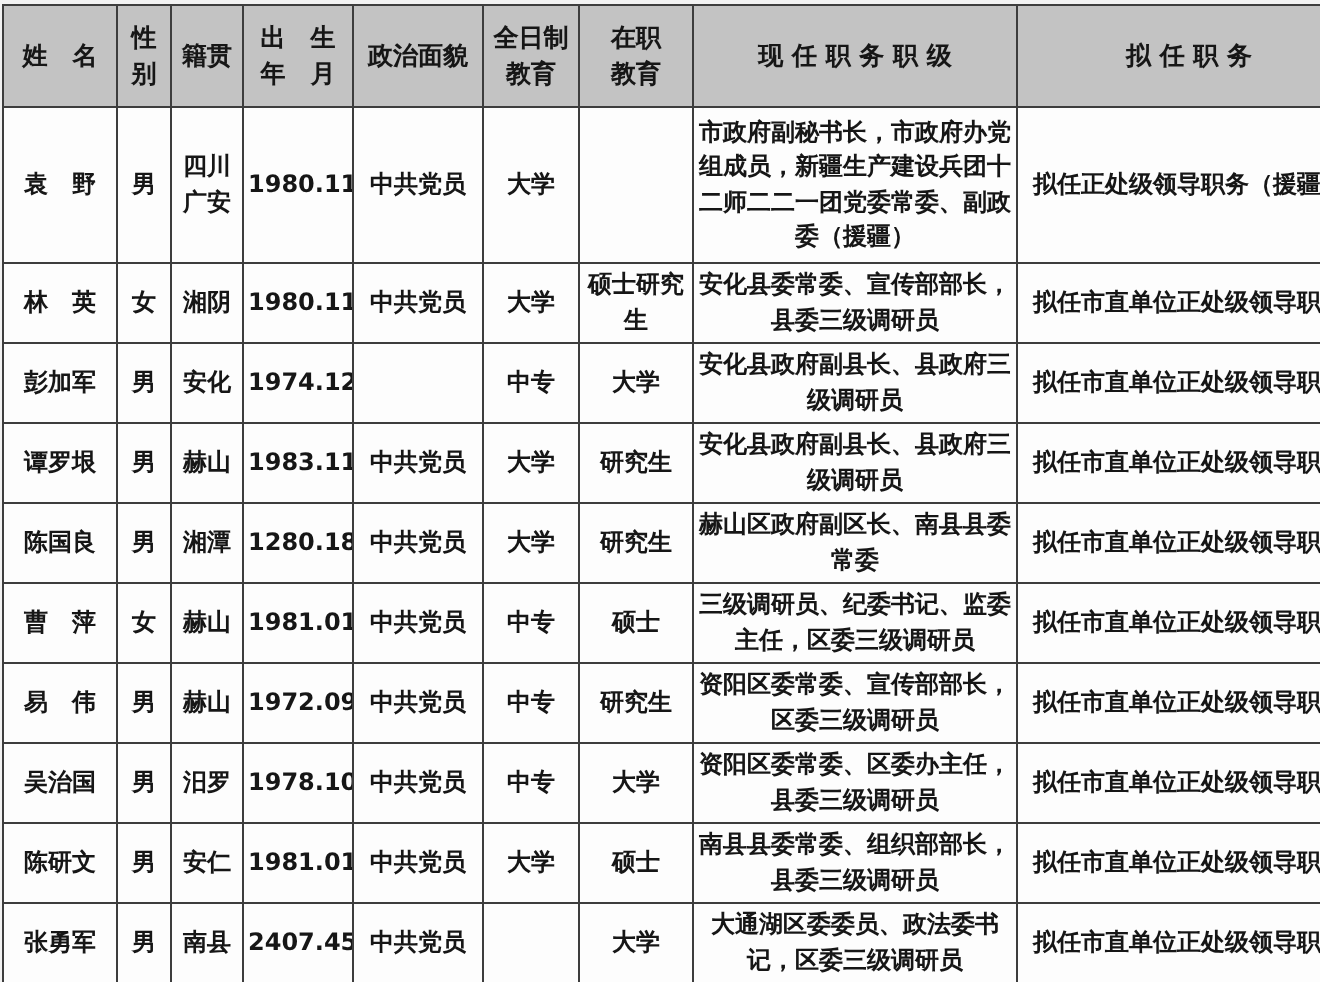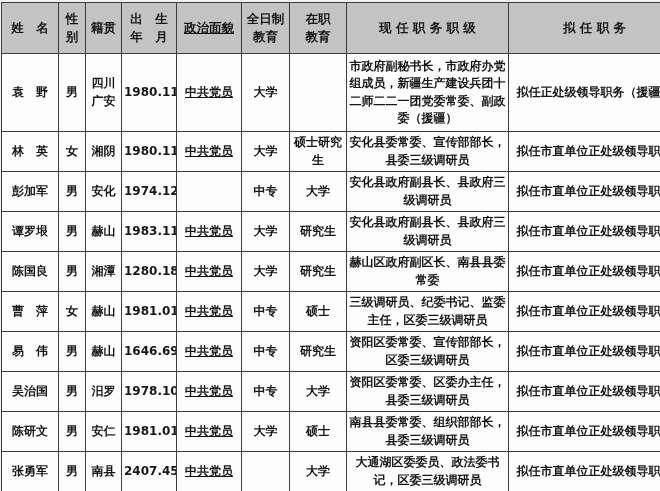--- a/index.html
+++ b/index.html
@@ -40,21 +40,21 @@
     height: 48px;
     font-size: 12.5px;
   }
   table.roster tbody tr { height: 40px; }
   table.roster tbody tr.tall { height: 78px; }
   
   .col-name             { width: 52px; }
   .col-gender           { width: 22px; }
   .col-native_place     { width: 31px; }
   .col-birth            { width: 50px; }
-  .col-political_status { width: 60px; text-decoration: underline; }
+  .col-political_status { width: 60px; }
   .col-fulltime_education { width: 43px; margin-top: 20px; }
   .col-onjob_education  { width: 52px; }
   .col-current_position { width: 157px; }
   .col-proposed_position{ width: 167px; }
   
   td.col-current_position, td.col-proposed_position {
     text-align: left;
     padding: 1px 1px;
     letter-spacing: 0px;
     margin-left: 22px;
@@ -146,21 +146,21 @@
           <td class="col-political_status">中共党员</td>
           <td class="col-fulltime_education">中专</td>
           <td class="col-onjob_education">硕士</td>
           <td class="col-current_position">三级调研员、纪委书记、监委主任，区委三级调研员</td>
           <td class="col-proposed_position">拟任市直单位正处级领导职务</td>
         </tr>
         <tr>
           <td class="col-name">易　伟</td>
           <td class="col-gender">男</td>
           <td class="col-native_place">赫山</td>
-          <td class="col-birth">1646.69</td>
+          <td class="col-birth">1972.09</td>
           <td class="col-political_status">中共党员</td>
           <td class="col-fulltime_education">中专</td>
           <td class="col-onjob_education">研究生</td>
           <td class="col-current_position">资阳区委常委、宣传部部长，区委三级调研员</td>
           <td class="col-proposed_position">拟任市直单位正处级领导职务</td>
         </tr>
         <tr>
           <td class="col-name">吴治国</td>
           <td class="col-gender">男</td>
           <td class="col-native_place">汨罗</td>

